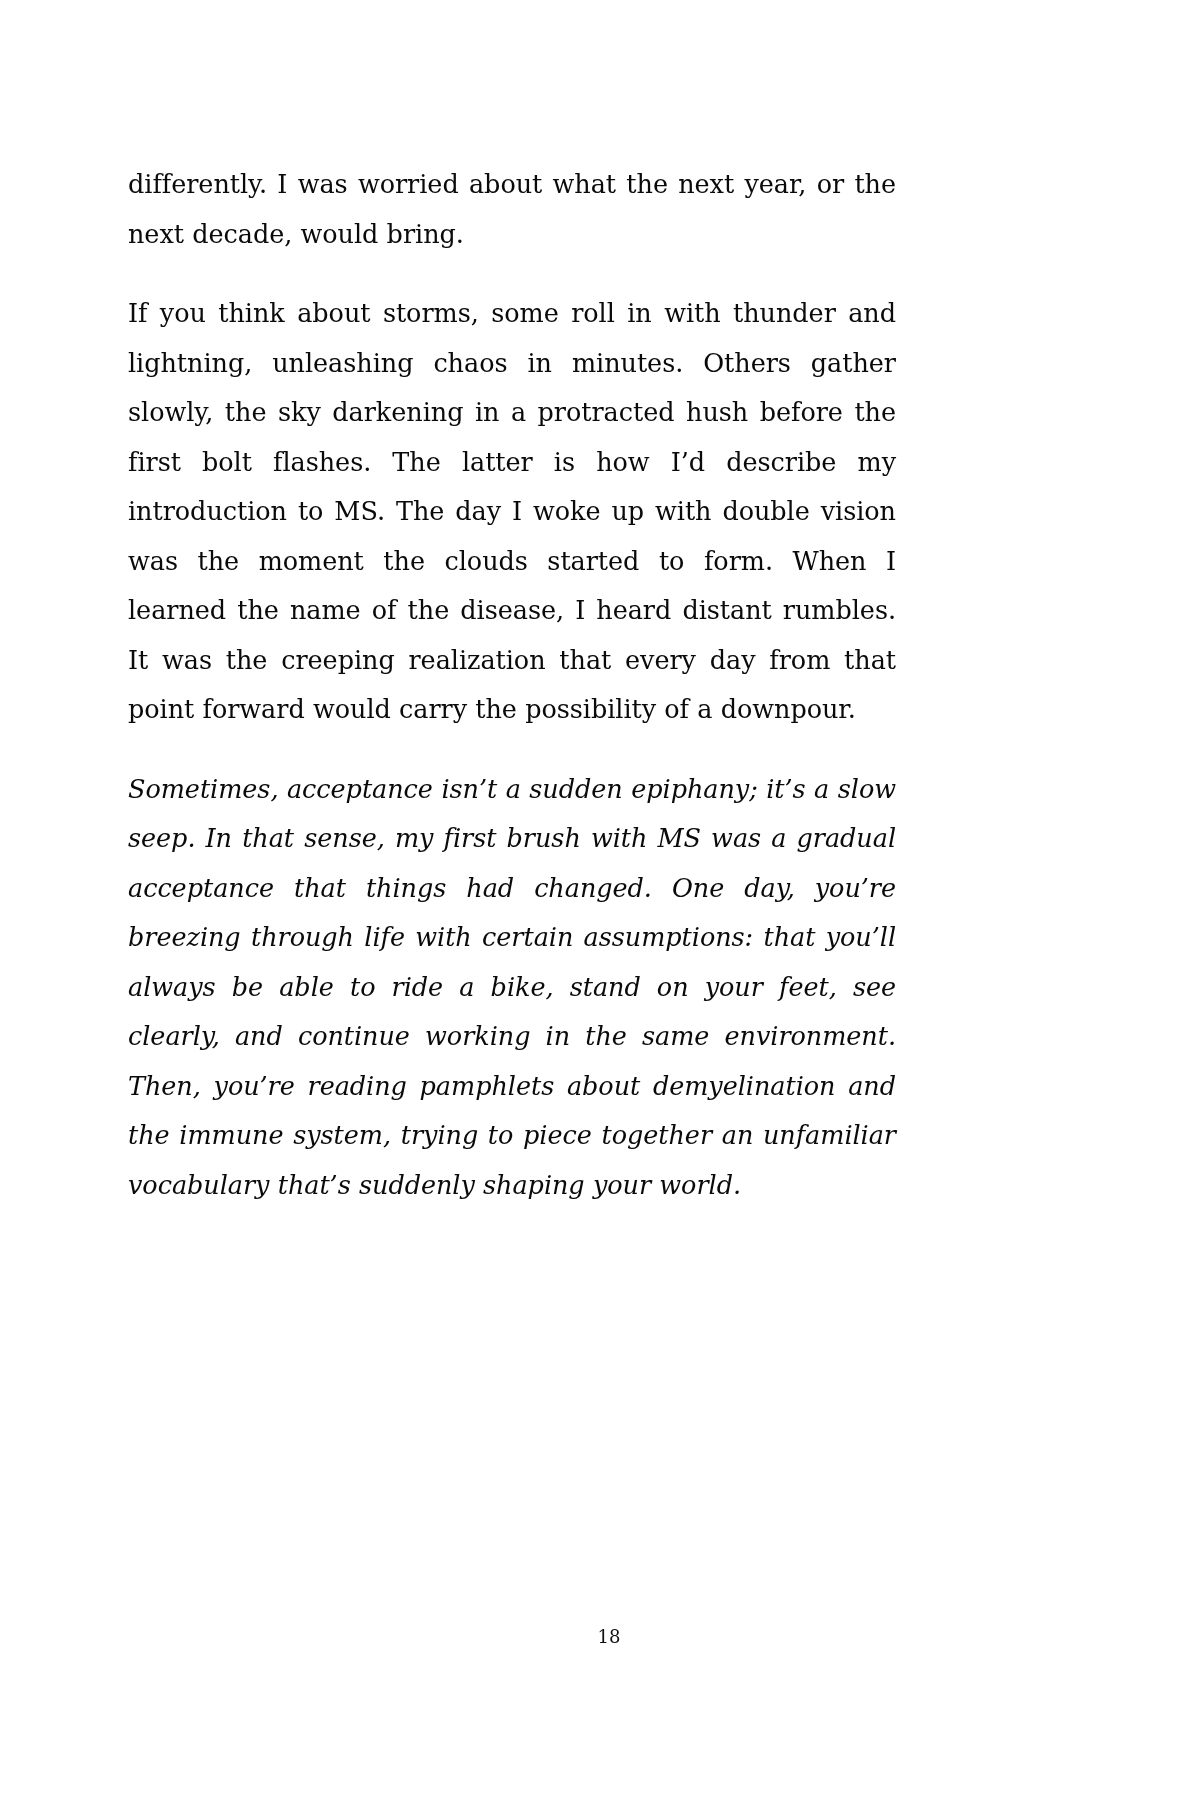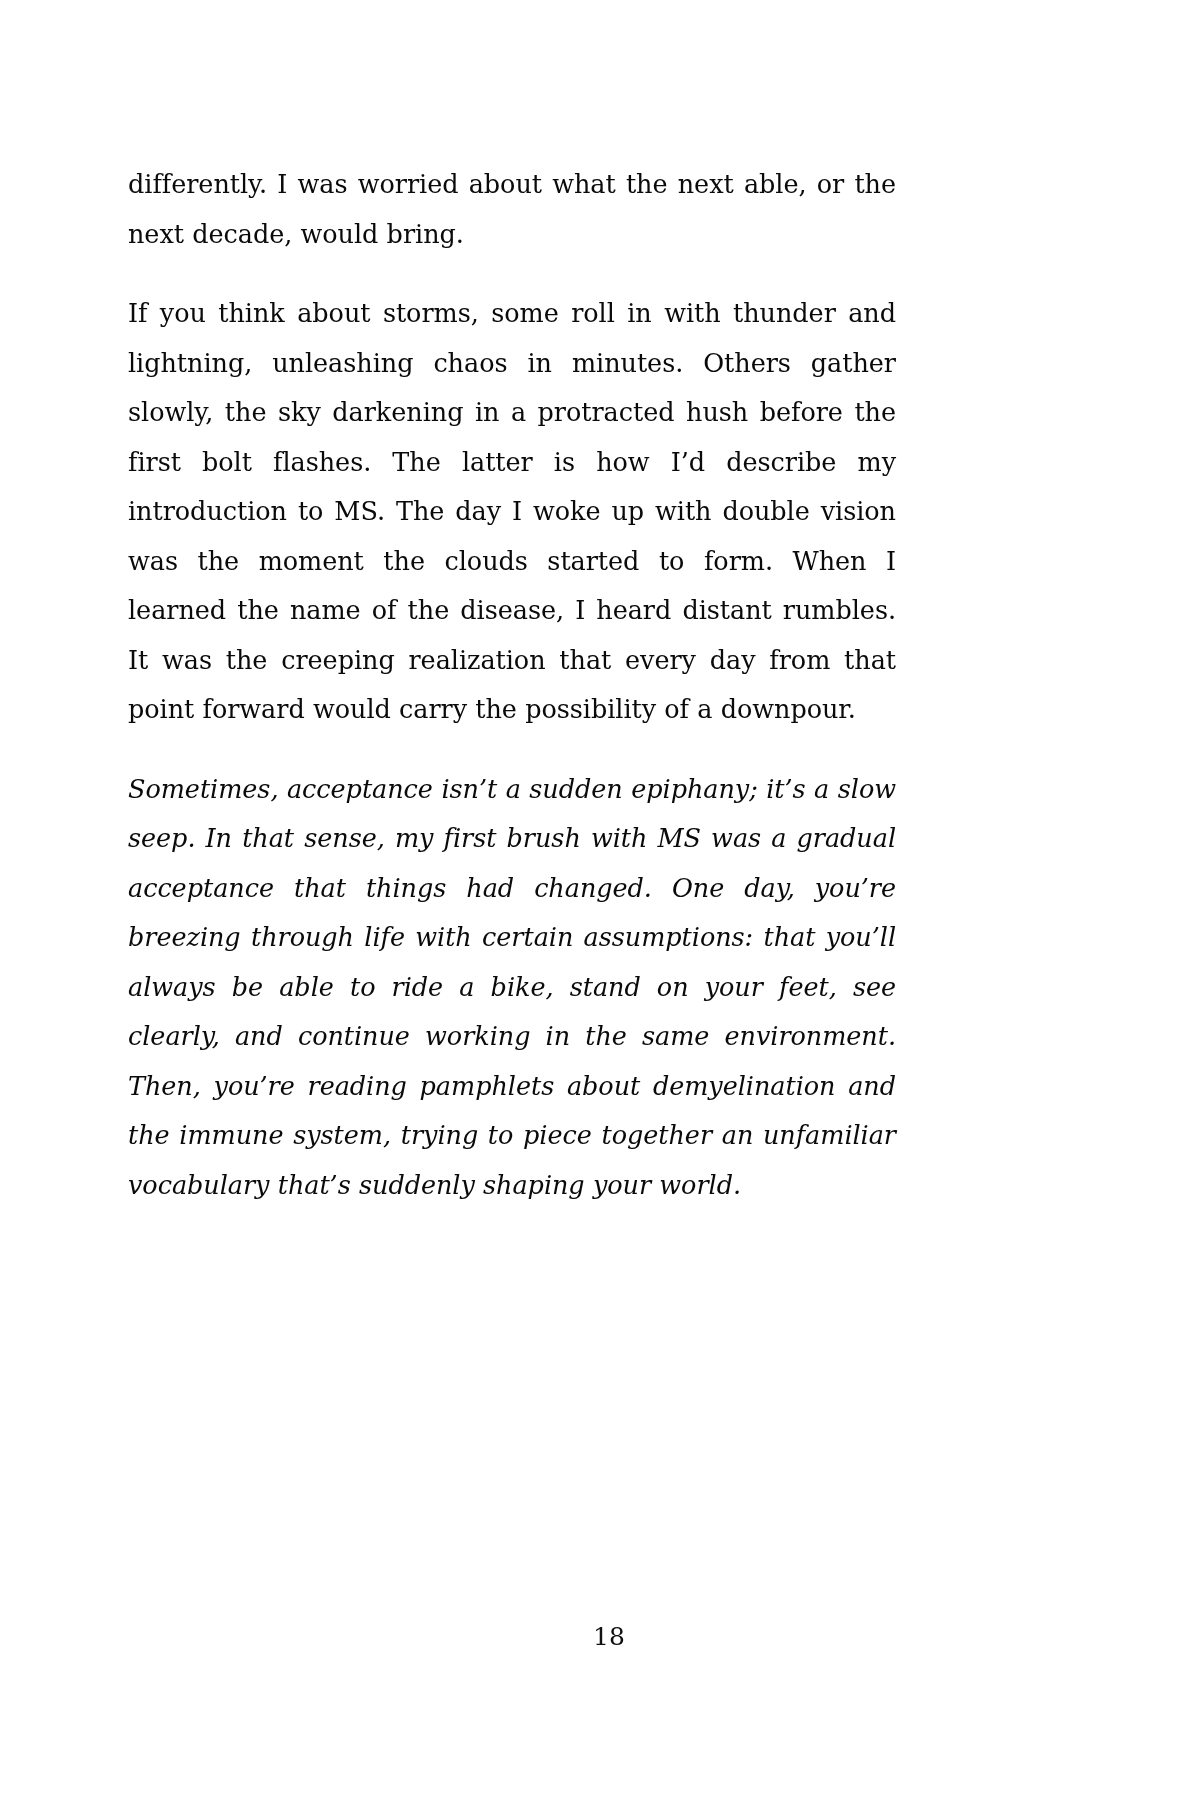--- a/index.html
+++ b/index.html
@@ -37,38 +37,38 @@
   .para:last-of-type {
     margin-bottom: 0;
     font-style: italic;
   }
   .page-number {
     position: absolute;
     left: 0;
     right: 0;
     top: 1620px;
     text-align: center;
-    font-size: 25px;
+    font-size: 18px;
     line-height: 34px;
     font-family: "DejaVu Serif", "Liberation Serif", serif;
     color: #111111;
     margin-left: 48px;
   }
   .page-number-inner {
     display: inline-block;
     transform: translateX(-15px);
   }
 </style>
 </head>
 <body>
 
 <div class="page">
 
   <div class="text-column">
-    <p class="para">differently. I was worried about what the next able, or the next decade, would bring.</p>
+    <p class="para">differently. I was worried about what the next year, or the next decade, would bring.</p>
     <p class="para">If you think about storms, some roll in with thunder and lightning, unleashing chaos in minutes. Others gather slowly, the sky darkening in a protracted hush before the first bolt flashes. The latter is how I’d describe my introduction to MS. The day I woke up with double vision was the moment the clouds started to form. When I learned the name of the disease, I heard distant rumbles. It was the creeping realization that every day from that point forward would carry the possibility of a downpour.</p>
     <p class="para">Sometimes, acceptance isn’t a sudden epiphany; it’s a slow seep. In that sense, my first brush with MS was a gradual acceptance that things had changed. One day, you’re breezing through life with certain assumptions: that you’ll always be able to ride a bike, stand on your feet, see clearly, and continue working in the same environment. Then, you’re reading pamphlets about demyelination and the immune system, trying to piece together an unfamiliar vocabulary that’s suddenly shaping your world.</p>
   </div>
 
   <div class="page-number">
     <span class="page-number-inner">18</span>
   </div>
 
 </div>
 

